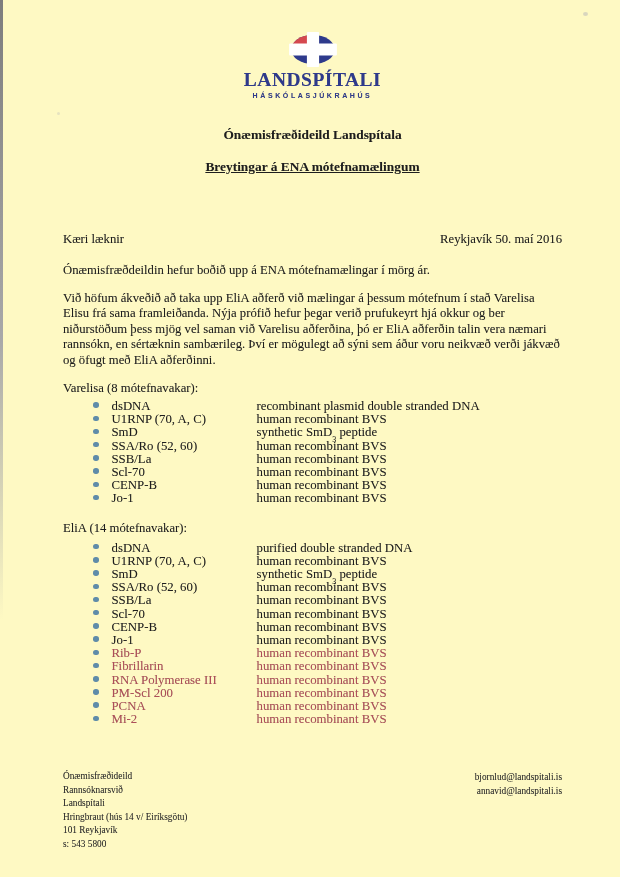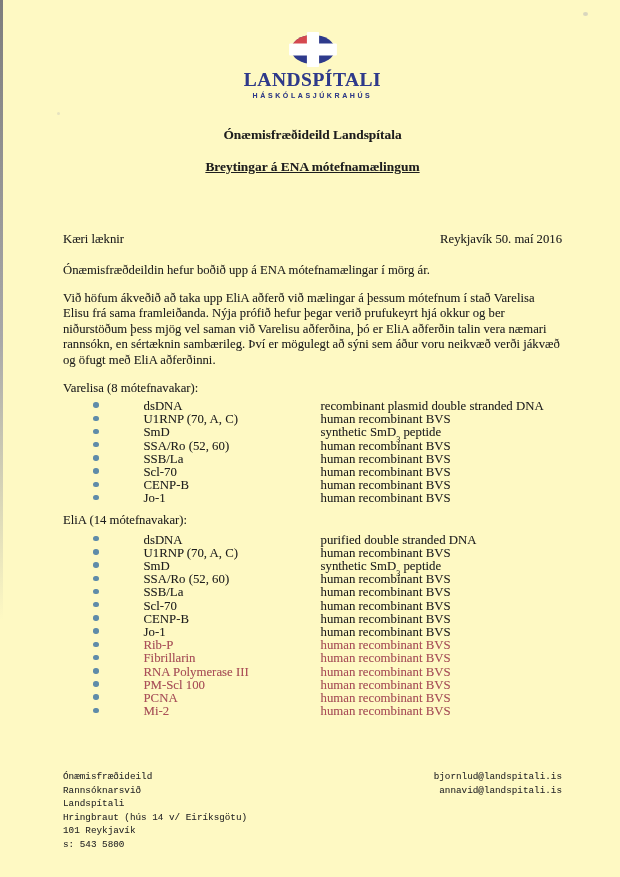--- a/index.html
+++ b/index.html
@@ -43,39 +43,39 @@
   .meta-row{
     margin-top:56px;display:flex;justify-content:space-between;align-items:baseline;
     font-size:12.7px;line-height:16px;
   }
   .para{margin:0;font-size:12.7px;line-height:15.5px;text-align:left;}
   .p1{margin-top:16px;}
   .p2{margin-top:12px;}
   .p3{margin-top:6px;}
 
   .sec-heading{margin:12px 0 0 0;font-size:12.7px;line-height:16px;font-weight:normal;}
-  .sec-heading.second{margin-top:6px;}
+  .sec-heading.second{margin-top:14px;}
 
   .antigen-list{margin-top:4px;padding-left:30px;}
   .antigen-list.second{margin-top:6px;}
-  .row{display:flex;align-items:baseline;font-size:12.8px;line-height:13.2px;gap:32px;}
+  .row{display:flex;align-items:baseline;font-size:12.8px;line-height:13.2px;}
   .bullet{
     flex:none;width:5.5px;height:5.5px;border-radius:50%;
     background:var(--bullet-blue,#5f8ca9);
     margin-right:13px;position:relative;top:-1.5px;align-self:center;
   }
   .label{flex:none;width:145px;}
   .desc{flex:none;}
   .row.red .label,.row.red .desc{color:var(--accent-red,#ae4e59);}
   .desc sub{font-size:8px;line-height:0;position:relative;top:2.5px;}
 
   .footer{
     position:absolute;left:63px;right:58px;top:770px;
     display:flex;justify-content:space-between;align-items:flex-start;
-    font-family:Liberation Mono, monospace;
+    font-family:Liberation Serif, serif;
     font-size:9.3px;color:#2b2b2b;
   }
   .footer-left .fline{line-height:13.5px;}
   .footer-right{text-align:right;}
   .footer-right .fline{line-height:14px;}
 
   
   .content, .footer{text-shadow:0 0 .4px rgba(40,40,40,.28);}
 </style>
 </head>
@@ -211,21 +211,21 @@
           <span class="label">Fibrillarin</span>
           <span class="desc">human recombinant BVS</span>
         </div>
         <div class="row red">
           <span class="bullet"></span>
           <span class="label">RNA Polymerase III</span>
           <span class="desc">human recombinant BVS</span>
         </div>
         <div class="row red">
           <span class="bullet"></span>
-          <span class="label">PM-Scl 100</span>
+          <span class="label">PM-Scl 200</span>
           <span class="desc">human recombinant BVS</span>
         </div>
         <div class="row red">
           <span class="bullet"></span>
           <span class="label">PCNA</span>
           <span class="desc">human recombinant BVS</span>
         </div>
         <div class="row red">
           <span class="bullet"></span>
           <span class="label">Mi-2</span>

